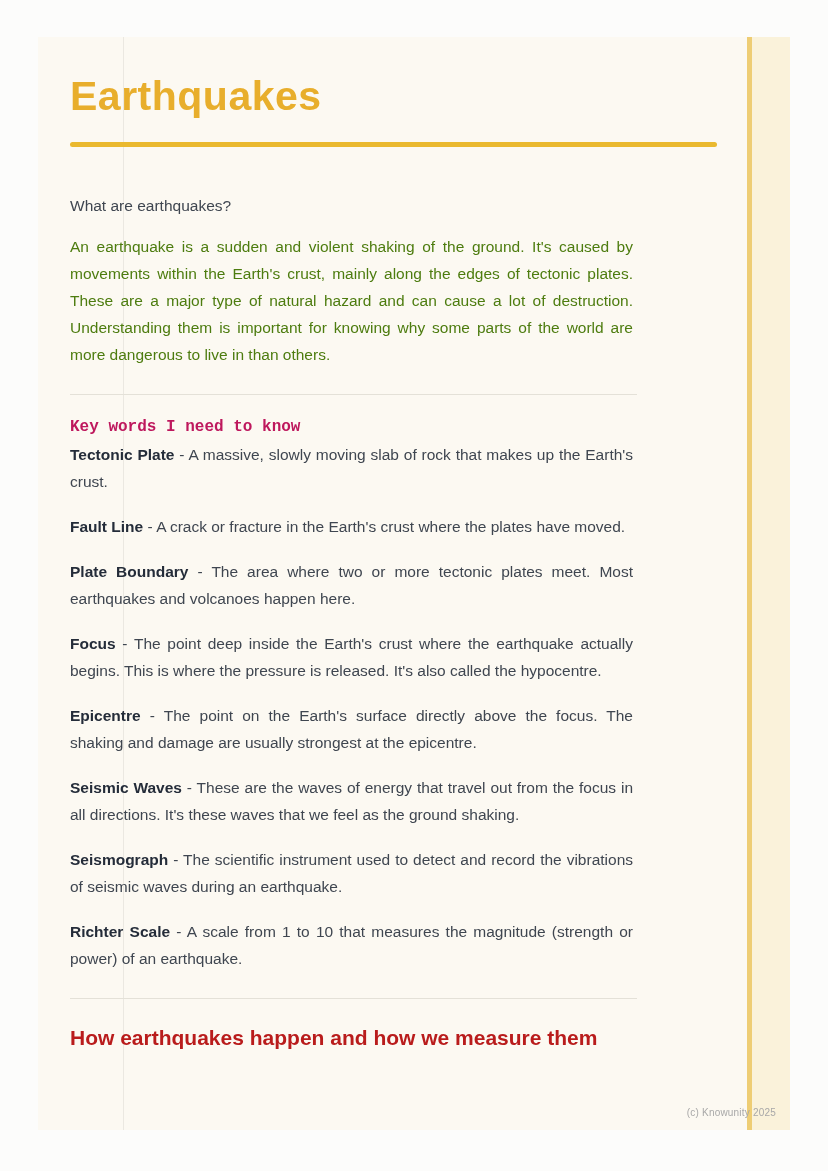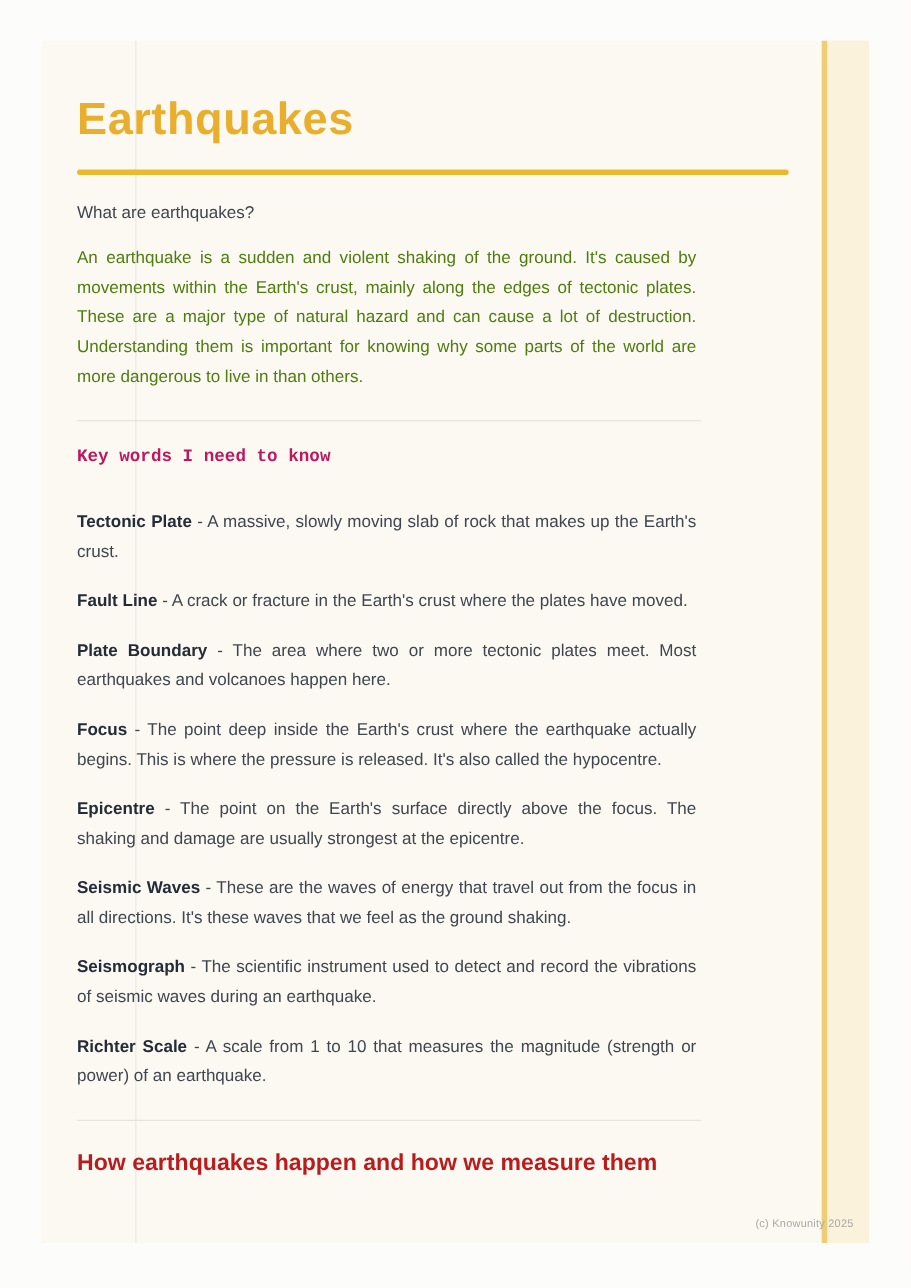--- a/index.html
+++ b/index.html
@@ -25,38 +25,38 @@
     position: absolute; left: 714px; top: 0;
     width: 38px; height: 100%;
     background: #faf2da;
   }
   .notebook-vline {
     position: absolute; left: 709px; top: 0;
     width: 5px; height: 100%;
     background: #eecd74;
   }
   .content {
-    position: absolute; left: 32px; top: 16px;
+    position: absolute; left: 32px; top: 4px;
     width: 563px;
   }
   .doc-title {
     font-size: 41px; line-height: 1.2;
     font-weight: bold; letter-spacing: 0.5px;
     color: #e8ae2c;
     margin: 31px 0 0;
   }
   .title-rule {
     width: 647px; height: 5px;
     background: #eab92f; border-radius: 3px;
     margin-top: 21px;
   }
   .question {
     font-size: 15.5px; line-height: 22px;
     color: #3f4650;
-    margin-top: 24px;
+    margin-top: 48px;
   }
   p.body-text {
     font-size: 15.5px; line-height: 27px;
     color: #4d7c0f;
     text-align: justify;
     margin: 16px 0 0;
   }
   .divider {
     border: none; border-top: 1px solid #e4e1d8;
     width: 567px; margin: 26px 0 0;
@@ -67,21 +67,21 @@
     color: #be185d;
     margin: 22px 0 0;
     font-family: Liberation Mono, monospace;
   }
   p.definition {
     font-size: 15.5px; line-height: 27px;
     color: #3f4650;
     text-align: justify;
     margin: 18px 0 0;
   }
-  p.definition.first { margin-top: 35px; }
+  p.definition.first { margin-top: 3px; }
   .term { font-weight: bold; color: #242c39; }
   .it { }
   .next-heading {
     font-size: 21px; line-height: 30px;
     font-weight: bold;
     color: #b91c1c;
     margin: 24px 0 0;
   }
   .watermark {
     position: absolute; right: 14px; bottom: 12px;

